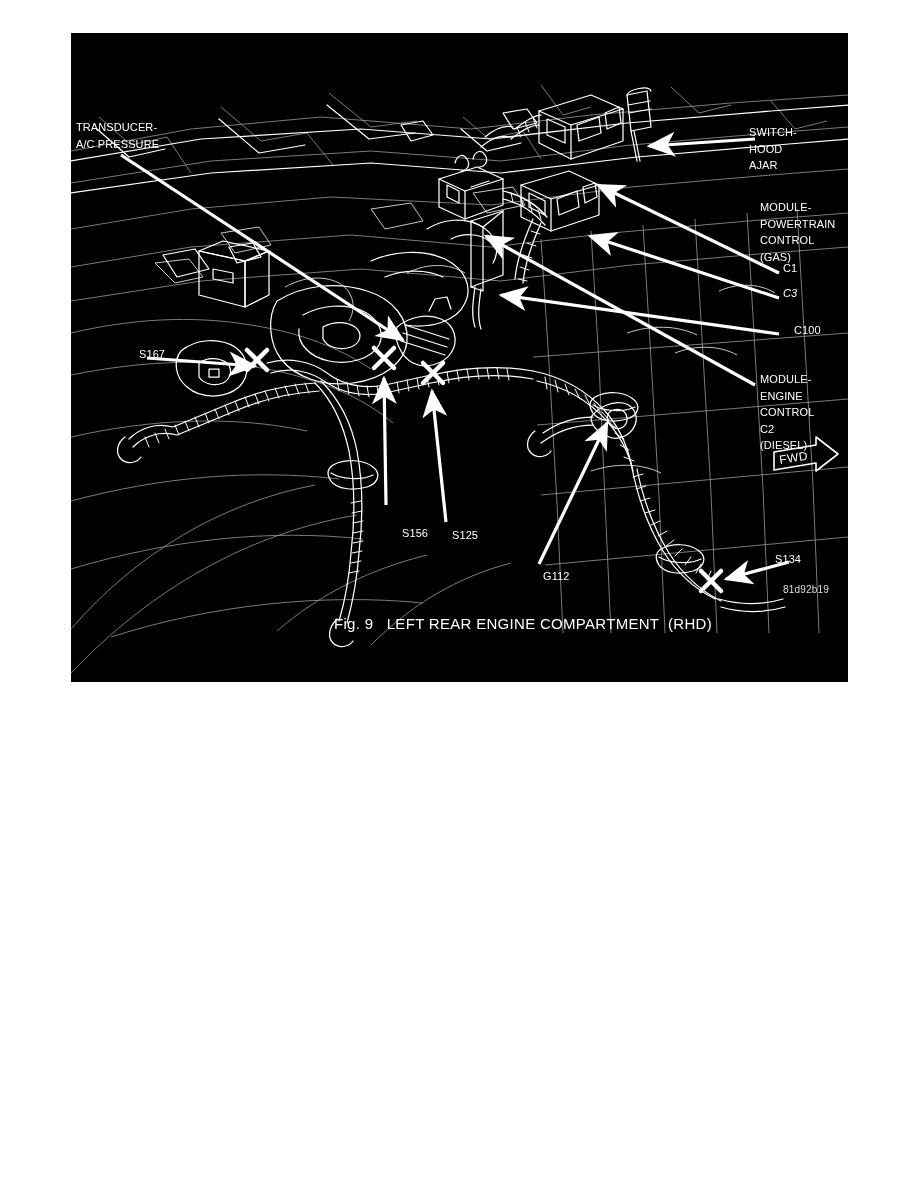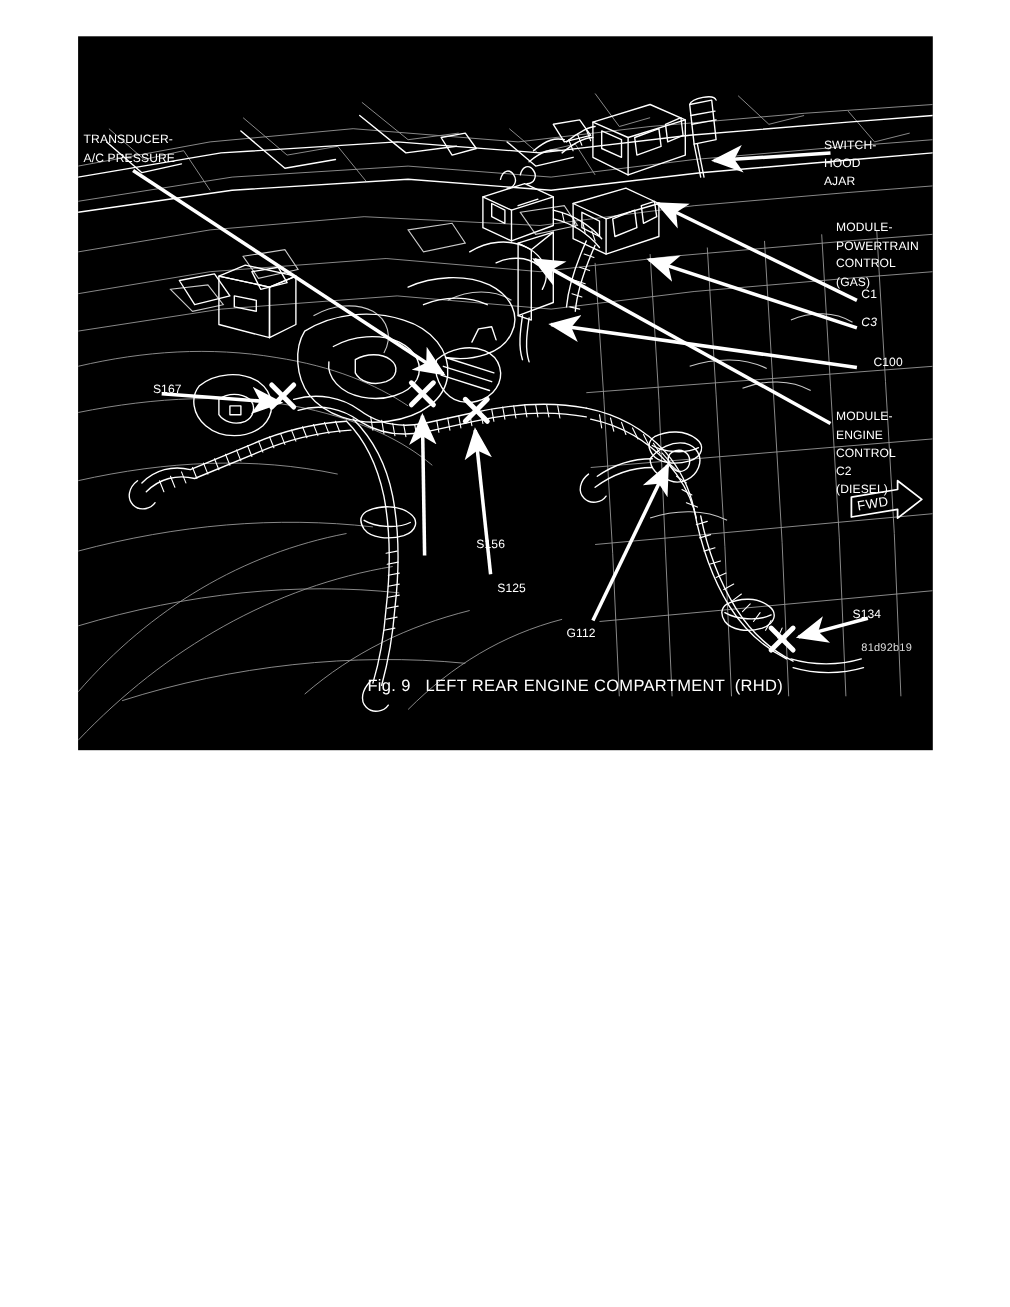--- a/index.html
+++ b/index.html
@@ -382,22 +382,22 @@
 (GAS)</div>
     <div class="lbl" style="left:712px; top:227px;">C1</div>
     <div class="lbl" style="left:712px; top:252px;font-style:italic;">C3</div>
     <div class="lbl" style="left:723px; top:289px;">C100</div>
     <div class="lbl" style="left:689px; top:338px;">MODULE-
 ENGINE
 CONTROL
 C2
 (DIESEL)</div>
     <div class="lbl" style="left:28px;  top:313px;margin-left:40px;">S167</div>
-    <div class="lbl" style="left:331px; top:454px;margin-left:31px;">S156</div>
+    <div class="lbl" style="left:331px; top:492px;">S156</div>
     <div class="lbl" style="left:381px; top:494px;">S125</div>
-    <div class="lbl" style="left:444px; top:535px;">G112</div>
+    <div class="lbl" style="left:472px; top:535px;">G112</div>
     <div class="lbl" style="left:704px; top:518px;">S134</div>
 
     <div id="caption">Fig. 9   LEFT REAR ENGINE COMPARTMENT  (RHD)</div>
     <div id="code-stamp">81d92b19</div>
 
   </div>
 </div>
 
 </body></html>

